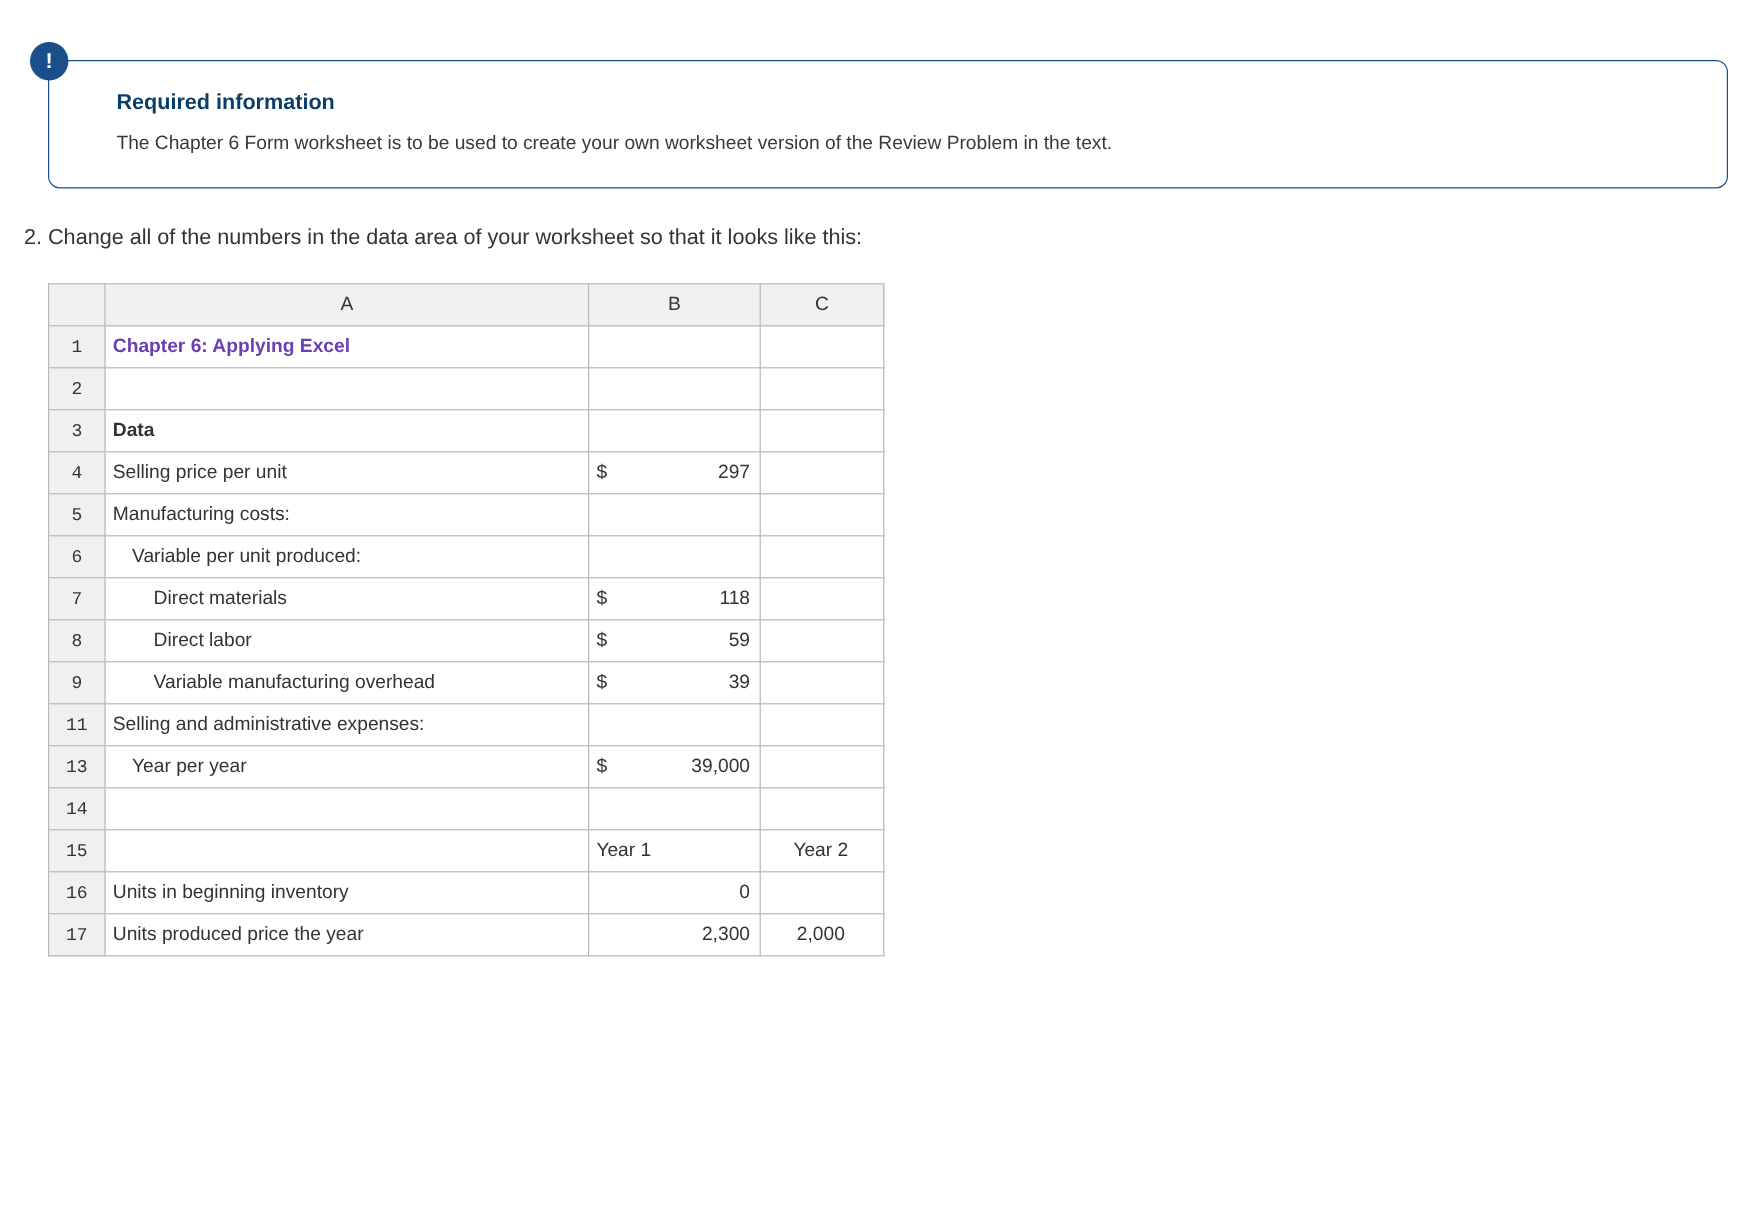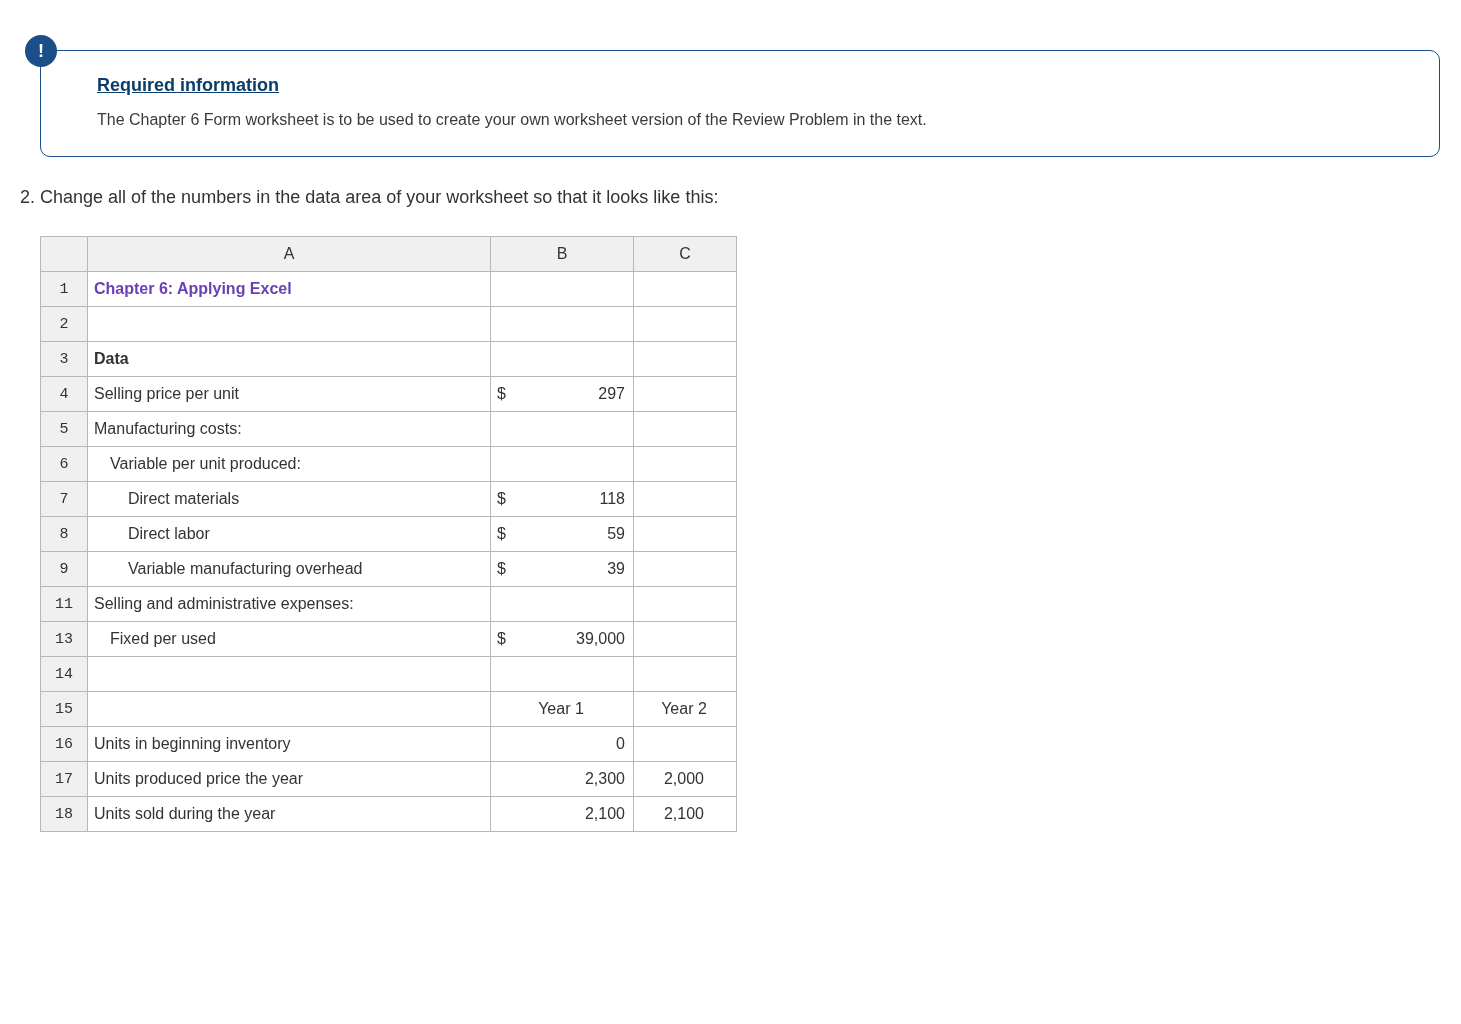--- a/index.html
+++ b/index.html
@@ -34,21 +34,20 @@
     display: flex;
     align-items: center;
     justify-content: center;
     font-size: 18px;
   }
   .info-title {
     color: #0b3d6b;
     font-weight: 700;
     font-size: 18px;
     margin-bottom: 12px;
-    text-decoration: underline;
   }
   .info-text {
     color: #3a3a3a;
     font-size: 16px;
     line-height: 1.5;
   }
   .question {
     color: #333;
     font-size: 18px;
     margin: 10px 0 28px 0;
@@ -95,21 +94,20 @@
     padding: 0 8px 0 6px;
     text-align: center;
   }
   .cell-b-inner {
     display: flex;
     justify-content: space-between;
     align-items: center;
     width: 100%;
   }
   .cell-b-center {
-    text-align: center;
   }
   .cell-c-center {
     text-align: center;
   }
 
   .title-cell {
     color: #6a3fb5;
     font-weight: 700;
   }
   .bold {
@@ -246,21 +244,21 @@
           <td class="cell-b">
             <div class="cell-b-inner">
               <span></span>
               <span></span>
             </div>
           </td>
           <td class="cell-c"></td>
         </tr>
         <tr>
           <td class="rownum">13</td>
-          <td class="cell-a indent-1">Fixed per used</td>
+          <td class="cell-a indent-1">Year per year</td>
           <td class="cell-b">
             <div class="cell-b-inner">
               <span>$</span>
               <span>39,000</span>
             </div>
           </td>
           <td class="cell-c"></td>
         </tr>
         <tr>
           <td class="rownum">14</td>
@@ -294,27 +292,16 @@
           <td class="rownum">17</td>
           <td class="cell-a">Units produced price the year</td>
           <td class="cell-b">
             <div class="cell-b-inner">
               <span></span>
               <span>2,300</span>
             </div>
           </td>
           <td class="cell-c">2,000</td>
         </tr>
-        <tr>
-          <td class="rownum">18</td>
-          <td class="cell-a">Units sold during the year</td>
-          <td class="cell-b">
-            <div class="cell-b-inner">
-              <span></span>
-              <span>2,100</span>
-            </div>
-          </td>
-          <td class="cell-c">2,100</td>
-        </tr>
       </tbody>
   </table>
 
 </div>
 
 </body></html>

